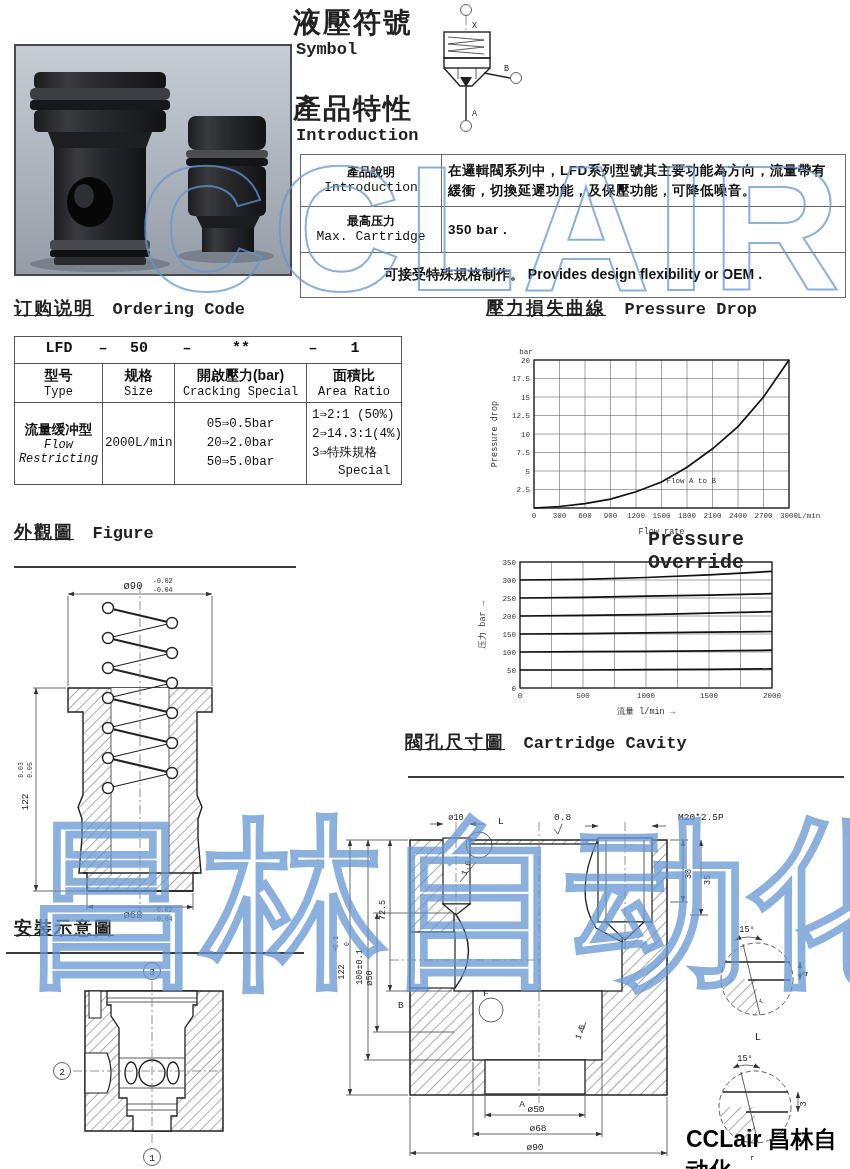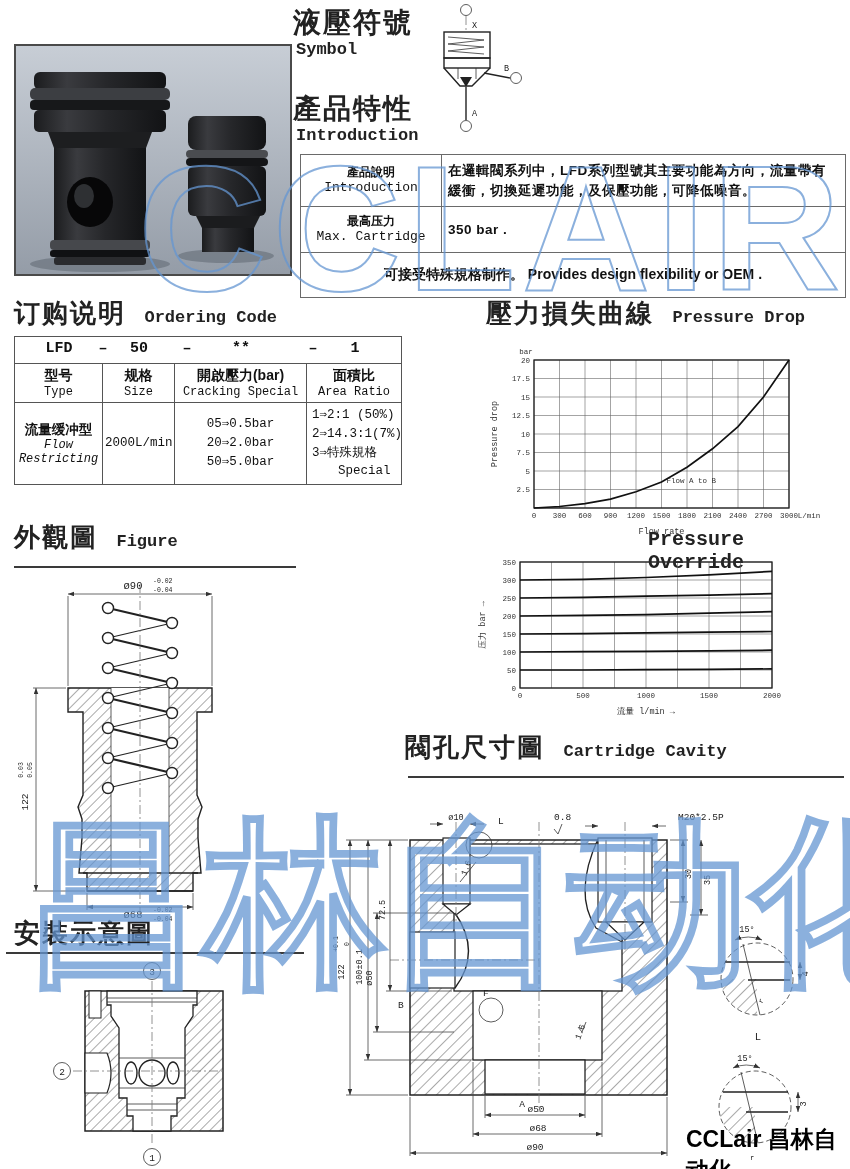--- a/index.html
+++ b/index.html
@@ -1,21 +1,21 @@
 <!DOCTYPE html>
 <html><head>
 <meta charset="utf-8">
 <style>
   html,body{margin:0;padding:0;}
   body{width:850px;height:1169px;position:relative;background:#fff;overflow:hidden;
        font-family:"Liberation Sans","DejaVu Sans",sans-serif;color:#111;}
   .abs{position:absolute;}
   
   .hzh{font-weight:bold;font-size:28px;letter-spacing:2px;color:#222;}
-  .hzh.small{font-size:26px;}
+  .hzh.small{font-size:18px;text-decoration:underline;}
   .hen{font-family:"Liberation Mono","DejaVu Sans Mono",monospace;font-weight:bold;font-size:17px;color:#222;}
   .inline-h .hzh,.inline-h .hen{display:inline-block;vertical-align:baseline;}
   .inline-h .hen{margin-left:14px;}
   .rule{background:#3a3a3a;height:2px;}
   
   .itable{border-collapse:collapse;width:546px;font-size:13.5px;}
   .itable td{border:1px solid #6a6a6a;padding:2px 6px;vertical-align:middle;}
   .itable .lab{width:128px;text-align:center;line-height:1.25;}
   .itable .lab .zh{font-weight:bold;font-size:12px;}
   .itable .lab .en{font-family:"Liberation Mono","DejaVu Sans Mono",monospace;font-size:13px;}
@@ -185,21 +185,21 @@
     <div class="ocell vmid">
       <div class="mono">2000L/min</div>
     </div>
     <div class="ocell vmid">
       <div class="mono">05⇒0.5bar</div>
       <div class="mono">20⇒2.0bar</div>
       <div class="mono">50⇒5.0bar</div>
     </div>
     <div class="ocell vmid left">
       <div class="mono">1⇒2:1  (50%)</div>
-      <div class="mono">2⇒14.3:1(7%)</div>
+      <div class="mono">2⇒14.3:1(4%)</div>
       <div class="mono">3⇒特殊規格</div>
       <div class="mono" style="padding-left:26px">Special</div>
     </div>
   </div>
 </div>
 
 <div class="abs inline-h" style="left:486px;top:296px;">
   <span class="hzh small">壓力損失曲線</span>
   <span class="hen">Pressure Drop</span>
 </div>

